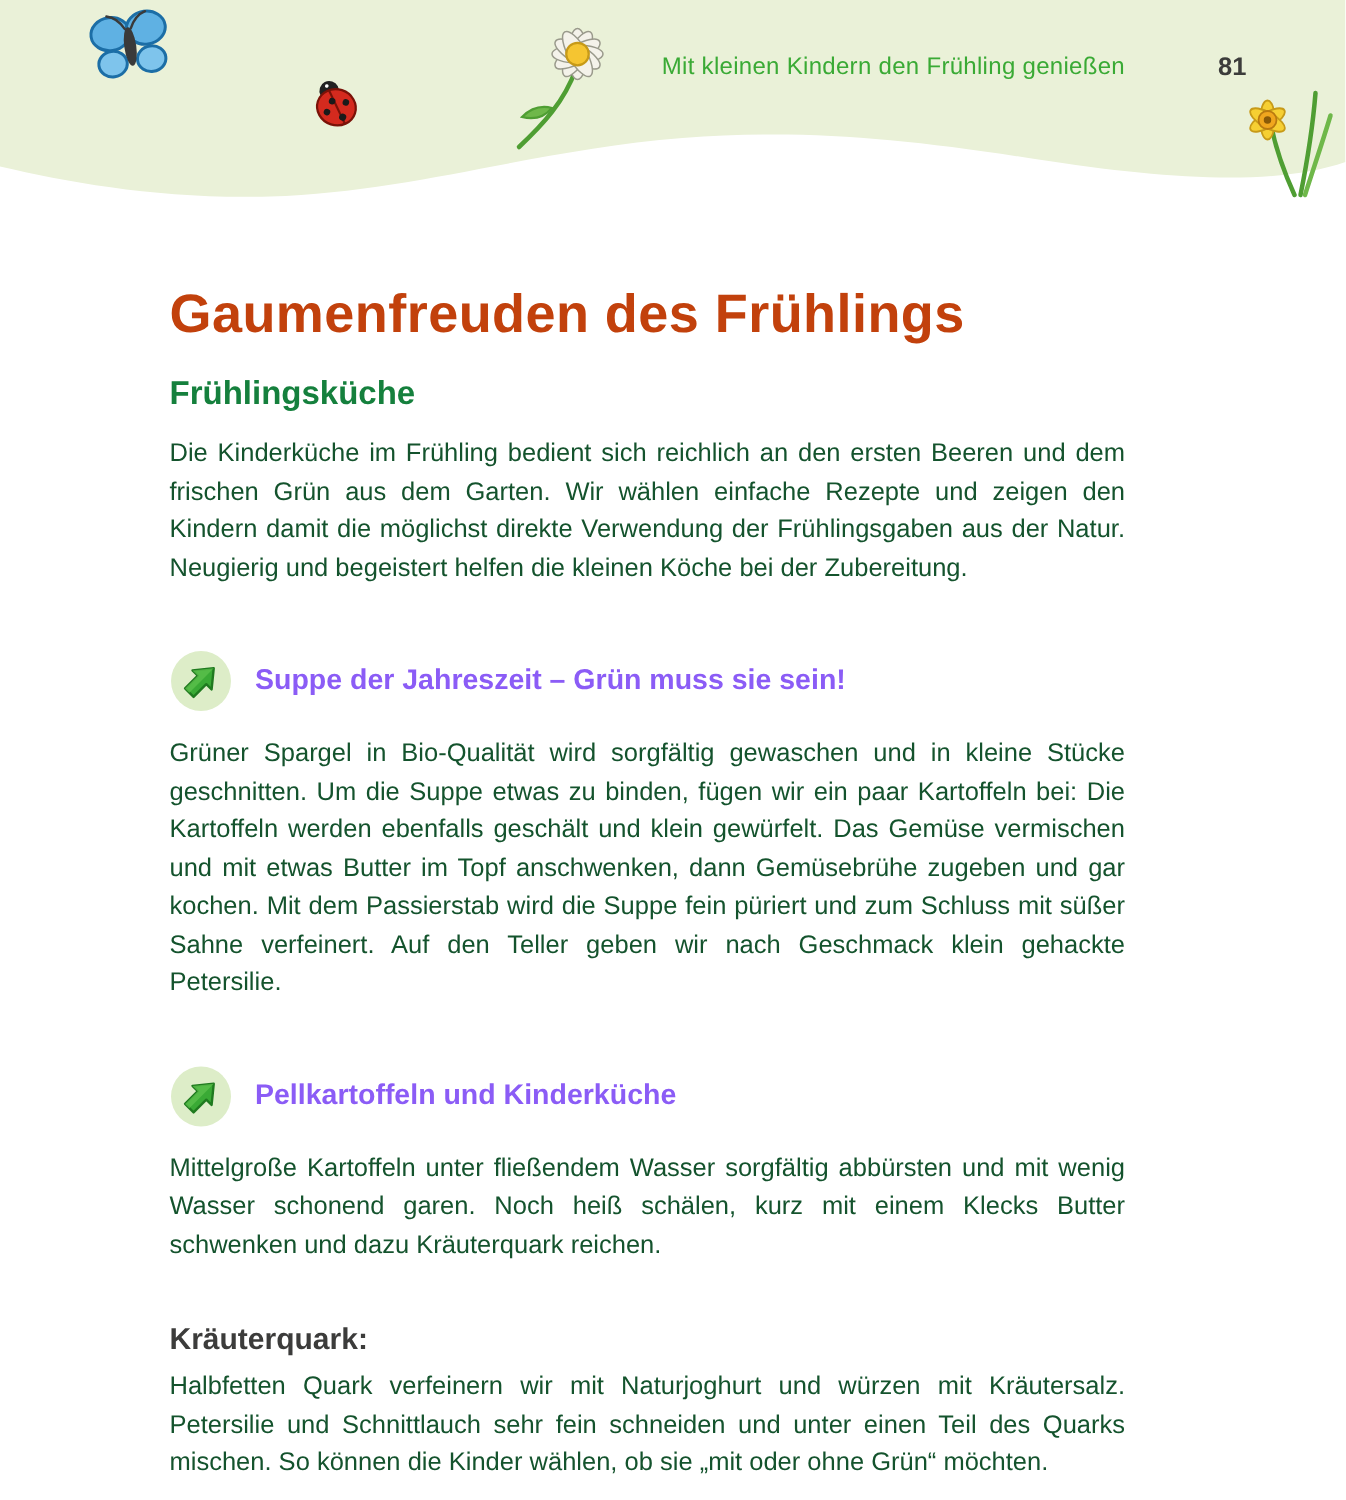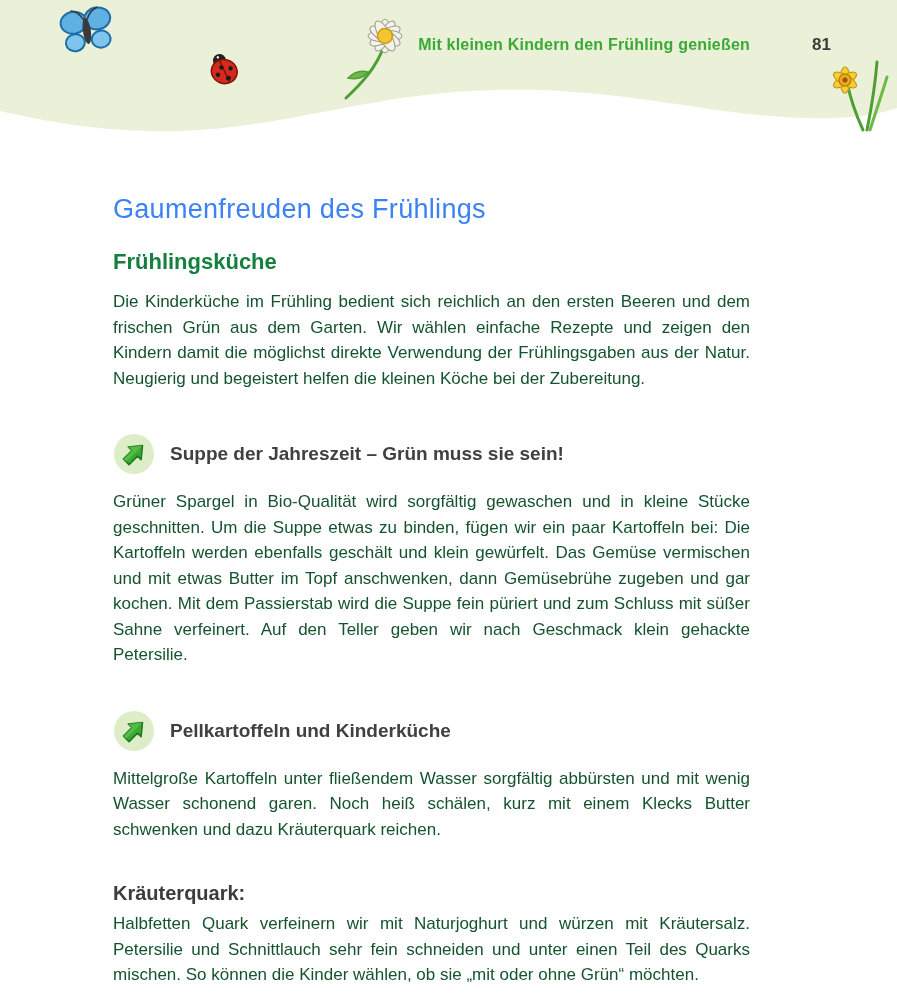--- a/index.html
+++ b/index.html
@@ -15,46 +15,46 @@
   
   .page-header { position:relative; width:897px; height:145px; }
   .wave-svg { position:absolute; top:0; left:0; width:897px; height:145px; display:block; }
   .deco { position:absolute; }
   .deco-butterfly { left:58px; top:6px; }
   .deco-ladybug { left:203px; top:50px; }
   .deco-daisy { left:338px; top:8px; }
   .deco-daffodil { right:2px; top:52px; }
   .header-title {
     position:absolute; top:36px; right:147px;
-    color:#3aaa35; font-weight:bold; font-size:16px; letter-spacing:0.2px;
+    color:#3aaa35; font-weight:normal; font-size:16px; letter-spacing:0.2px;
   }
   .page-number {
     position:absolute; top:35px; right:66px;
     color:#3c3c3b; font-weight:bold; font-size:17px;text-align:center;
   }
 
   
   .content { position:relative; margin:0 147px 0 113px; width:637px; }
   .main-title {
     margin:46px 0 0 0;
-    font-size:27px; line-height:36px; font-weight:normal; color:#3b82f6; letter-spacing:0.3px;
+    font-size:36px; line-height:36px; font-weight:bold; color:#c2410c; letter-spacing:0.3px;
   }
   .subtitle {
     margin:22px 0 0 0;
     font-size:22px; line-height:26px; font-weight:bold; color:#15803d;
   }
   p.body-text {
     margin:14px 0 0 0;
     font-size:17px; line-height:25.5px; text-align:justify; color:#14532d;
   }
   .section { margin-top:42px; }
   .section-head { display:flex; align-items:center; gap:15px; }
   .icon-circle { width:42px; height:42px; flex:0 0 42px; }
   .section-heading {
-    margin:0; font-size:19px; font-weight:bold; color:#404040;
+    margin:0; font-size:19px; font-weight:bold; color:#8b5cf6;
   }
   .sub-block { margin-top:40px; }
   .sub-heading { margin:0; font-size:20px; font-weight:bold; color:#3c3c3b; }
   .sub-block p.body-text { margin-top:6px; }
 </style>
 </head>
 <body>
 
 <div class="page">
 

